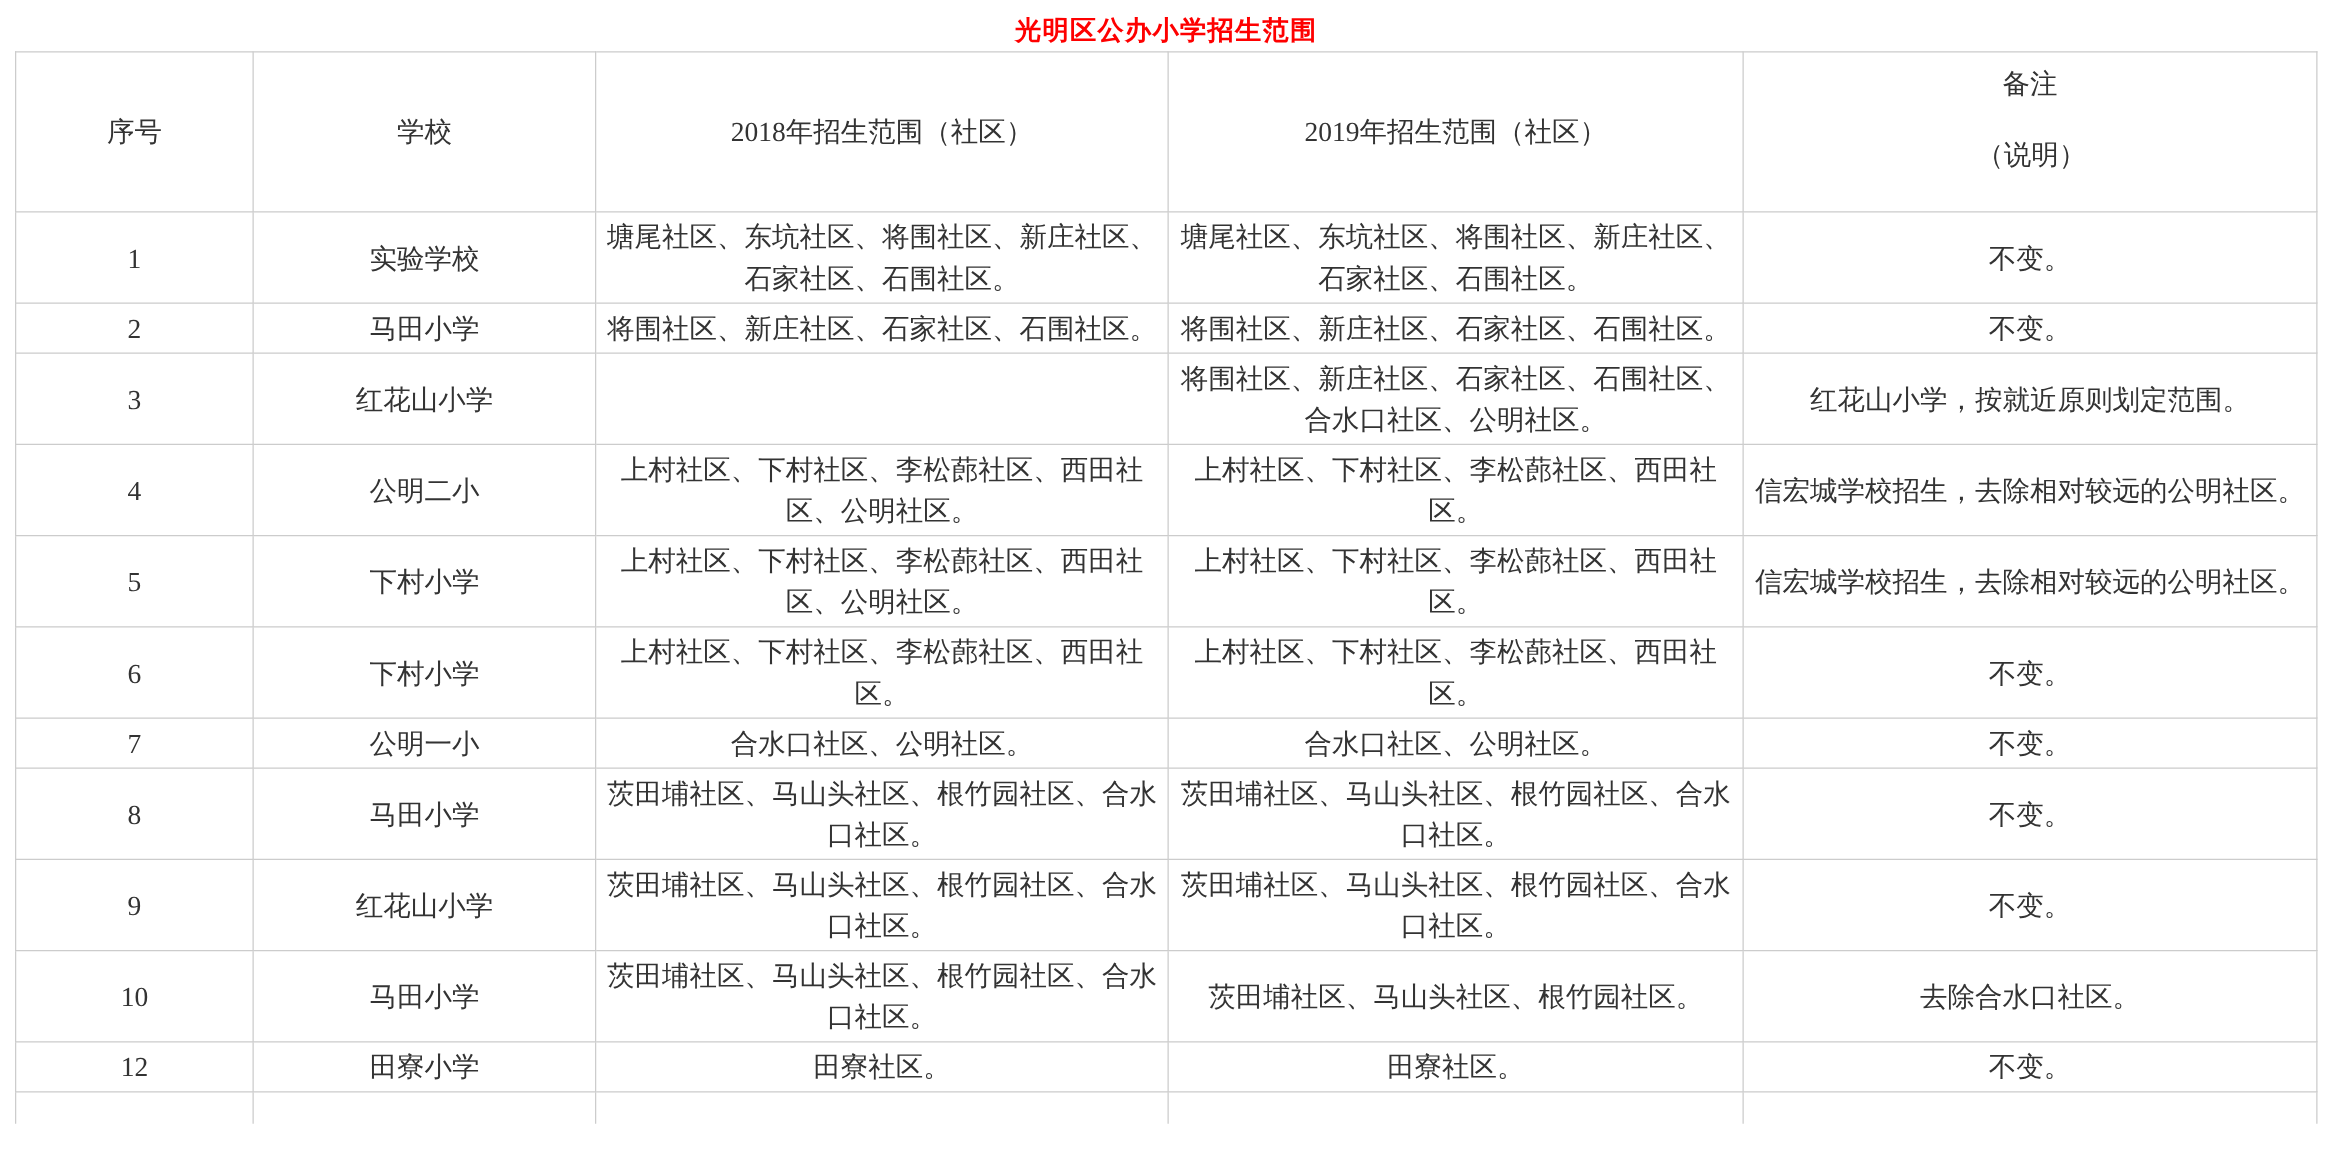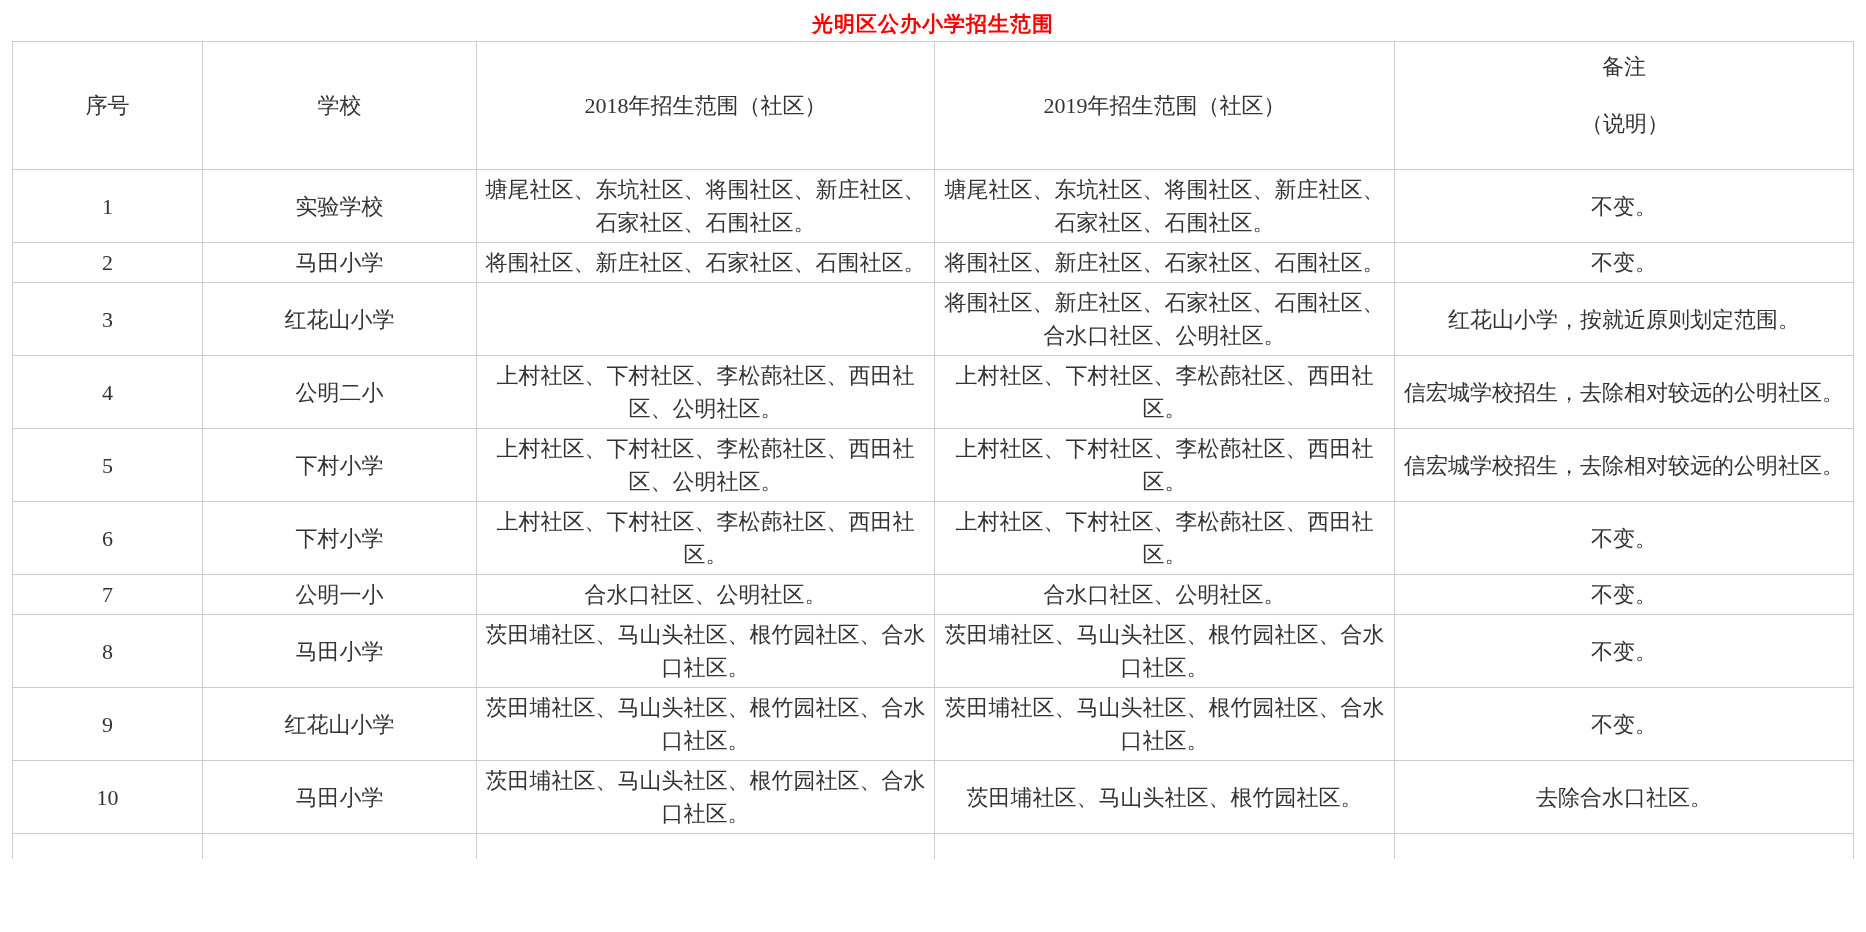--- a/index.html
+++ b/index.html
@@ -139,20 +139,27 @@
     <td class="cell-2019">茨田埔社区、马山头社区、根竹园社区、合水口社区。</td>
     <td class="cell-remark">不变。</td>
   </tr>
       <tr>
     <td class="cell-no">10</td>
     <td class="cell-school">马田小学</td>
     <td class="cell-2018">茨田埔社区、马山头社区、根竹园社区、合水口社区。</td>
     <td class="cell-2019">茨田埔社区、马山头社区、根竹园社区。</td>
     <td class="cell-remark">去除合水口社区。</td>
   </tr>
+      <tr>
+    <td class="cell-no">12</td>
+    <td class="cell-school">田寮小学</td>
+    <td class="cell-2018">田寮社区。</td>
+    <td class="cell-2019">田寮社区。</td>
+    <td class="cell-remark">不变。</td>
+  </tr>
       <tr class="partial">
     <td class="cell-no"></td>
     <td class="cell-school"></td>
     <td class="cell-2018"></td>
     <td class="cell-2019"></td>
     <td class="cell-remark"></td>
   </tr>
     </tbody>
 </table>
 

